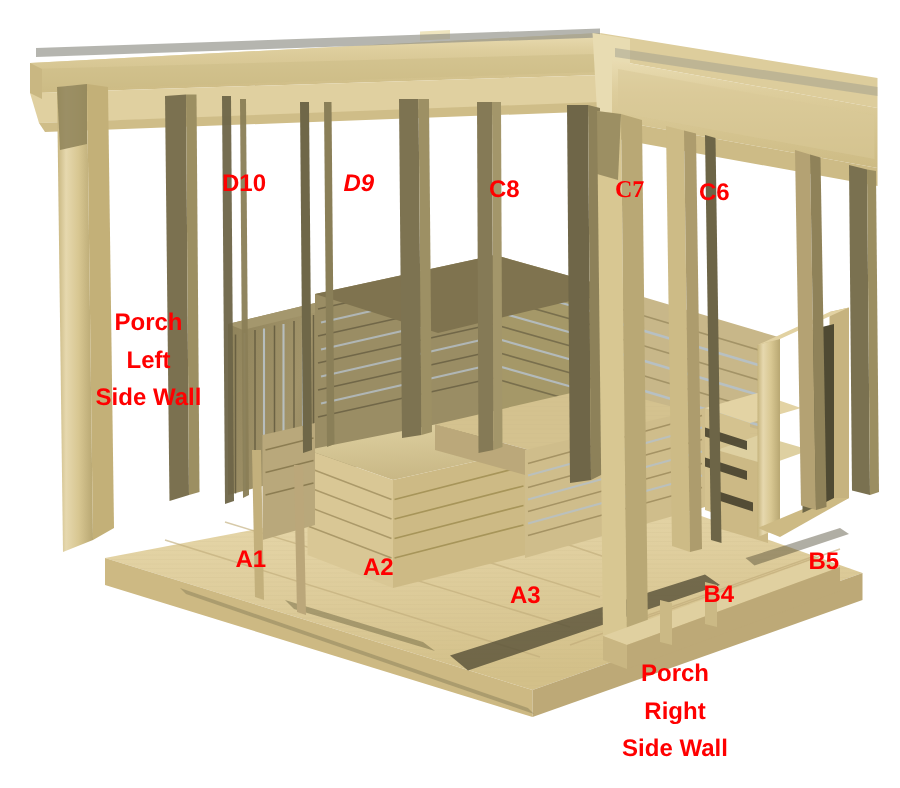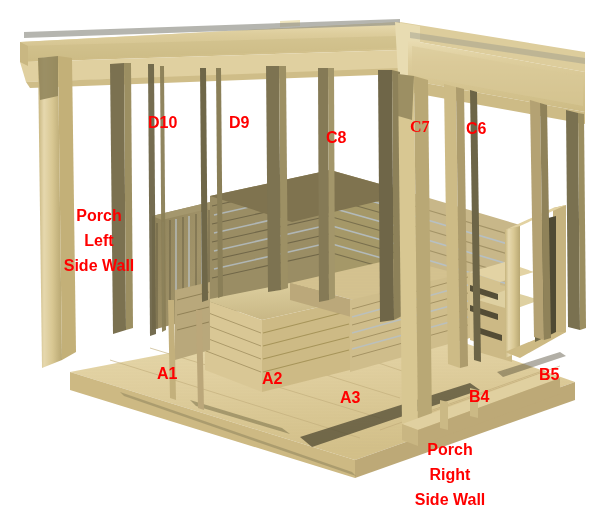--- a/index.html
+++ b/index.html
@@ -366,35 +366,35 @@
       <polygon points="470,388 478,390 478,418 470,416" fill="#cbb985"></polygon>
     </g>
 
     <g opacity="0.35">
       <polygon points="120,392 352,472 356,476 124,396" fill="#6d6748"></polygon>
     </g>
   </svg>
 
   <div class="label" style="left:148px; top:111px;">D10</div>
 
-  <div class="label" style="left:229px; top:111px;">D9</div>
-
-  <div class="label" style="left:326px; top:126px;">C8</div>
+  <div class="label" style="left:229px; top:111px;font-style:italic;">D9</div>
+
+  <div class="label" style="left:326px; top:115px;">C8</div>
 
   <div class="label" style="left:410px; top:115px;font-family:Liberation Serif, serif;">C7</div>
 
   <div class="label" style="left:466px; top:117px;">C6</div>
 
   <div class="label multi" style="left:44px; top:203px; width:110px;">Porch
 Left
 Side Wall</div>
 
   <div class="label" style="left:157px; top:362px;">A1</div>
 
-  <div class="label" style="left:262px; top:367px;text-align:center;">A2</div>
+  <div class="label" style="left:242px; top:367px;text-align:center;">A2</div>
 
   <div class="label" style="left:340px; top:386px;text-align:center;">A3</div>
 
   <div class="label" style="left:539px; top:363px;">B5</div>
 
   <div class="label" style="left:469px; top:385px;">B4</div>
 
   <div class="label multi" style="left:390px; top:437px; width:120px;">Porch
 Right
 Side Wall</div>

